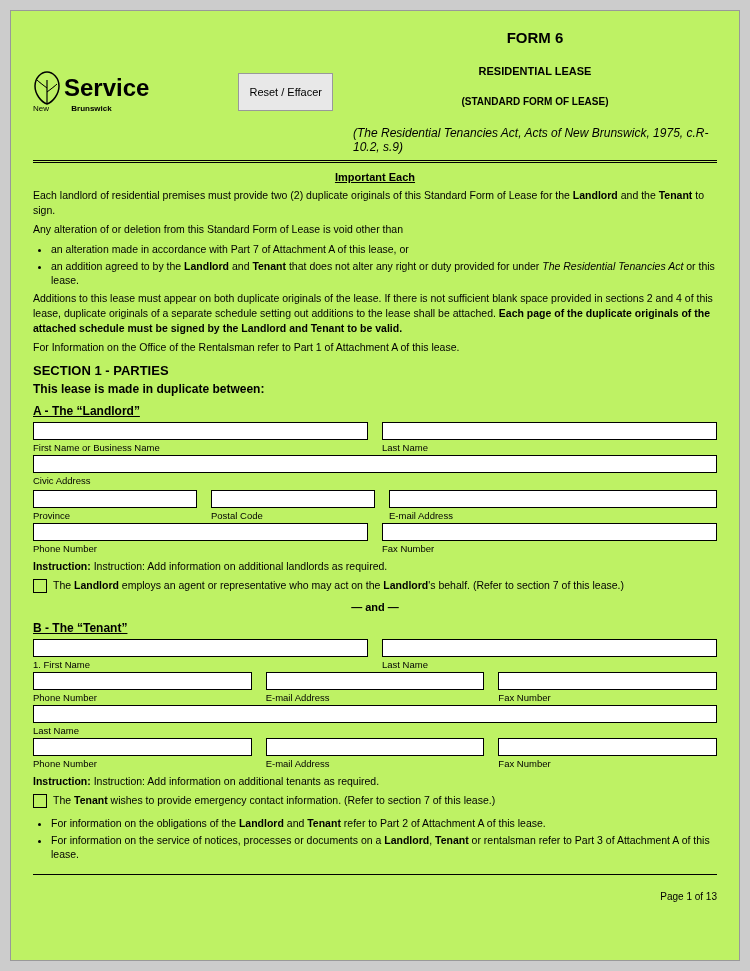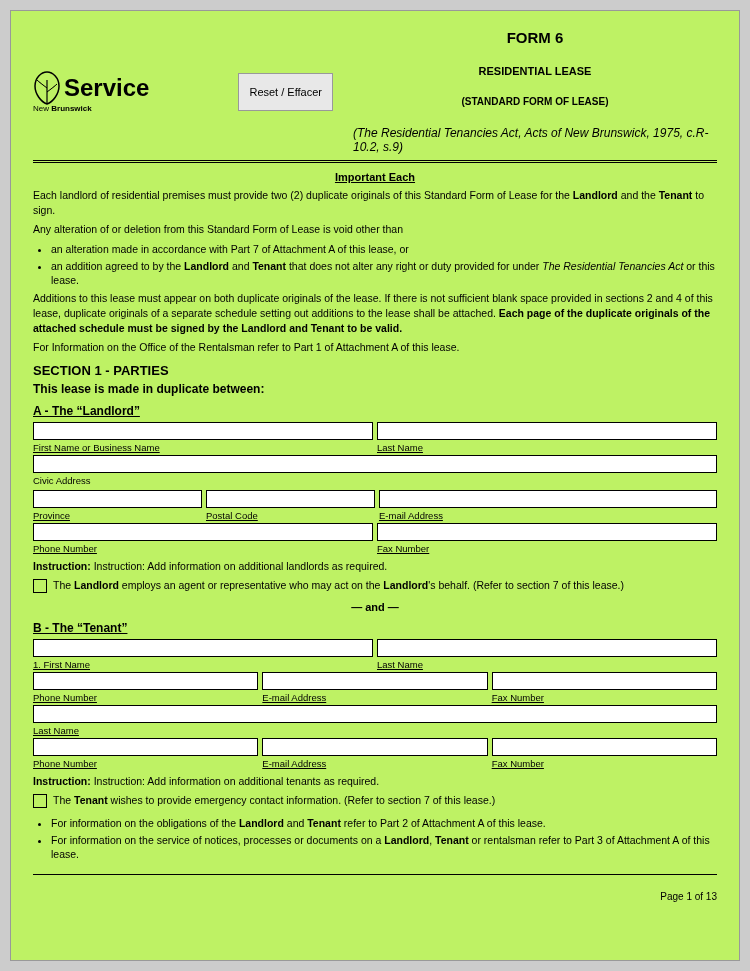--- a/index.html
+++ b/index.html
@@ -84,23 +84,22 @@
       margin-bottom: 6px;
     }
     .subsection-title {
       font-size: 12px;
       font-weight: bold;
       margin: 8px 0 4px 0;
       text-decoration: underline;
     }
     .form-row {
       display: flex;
-      gap: 4px;
+      gap: 14px;
       margin-bottom: 0px;
-      text-decoration: underline;
     }
     .form-field {
       display: flex;
       flex-direction: column;
       flex: 1;
     }
     .form-field.w2 { flex: 2; }
     .field-input {
       border: 1px solid #000;
       height: 18px;
@@ -207,21 +206,21 @@
       <div class="logo-service">
         <svg class="logo-leaf" width="28" height="36" viewBox="0 0 28 36">
           <path d="M14 2 C8 2, 2 8, 2 16 C2 24, 8 32, 14 34 C20 32, 26 24, 26 16 C26 8, 20 2, 14 2Z" fill="none" stroke="#000" stroke-width="1.5"></path>
           <path d="M14 34 L14 10" stroke="#000" stroke-width="1.2"></path>
           <path d="M14 18 C10 15, 6 12, 4 10" stroke="#000" stroke-width="1"></path>
           <path d="M14 22 C18 19, 22 16, 24 14" stroke="#000" stroke-width="1"></path>
         </svg>
         <span>Service</span>
       </div>
       <div style="font-size:8px; margin-top:-2px;">
-        <span>New</span>&nbsp;<span style="font-weight:bold;">Brunswick</span>
+        <span>New</span>&nbsp;<span style="font-weight:bold;margin-left:20px;">Brunswick</span>
       </div>
     </div>
 
     <div class="right-block">
       <button class="reset-btn">Reset / Effacer</button>
     </div>
 
     <div class="center-block">
       <div class="form-number">FORM 6</div>
       <div class="form-title-main">RESIDENTIAL LEASE</div>

